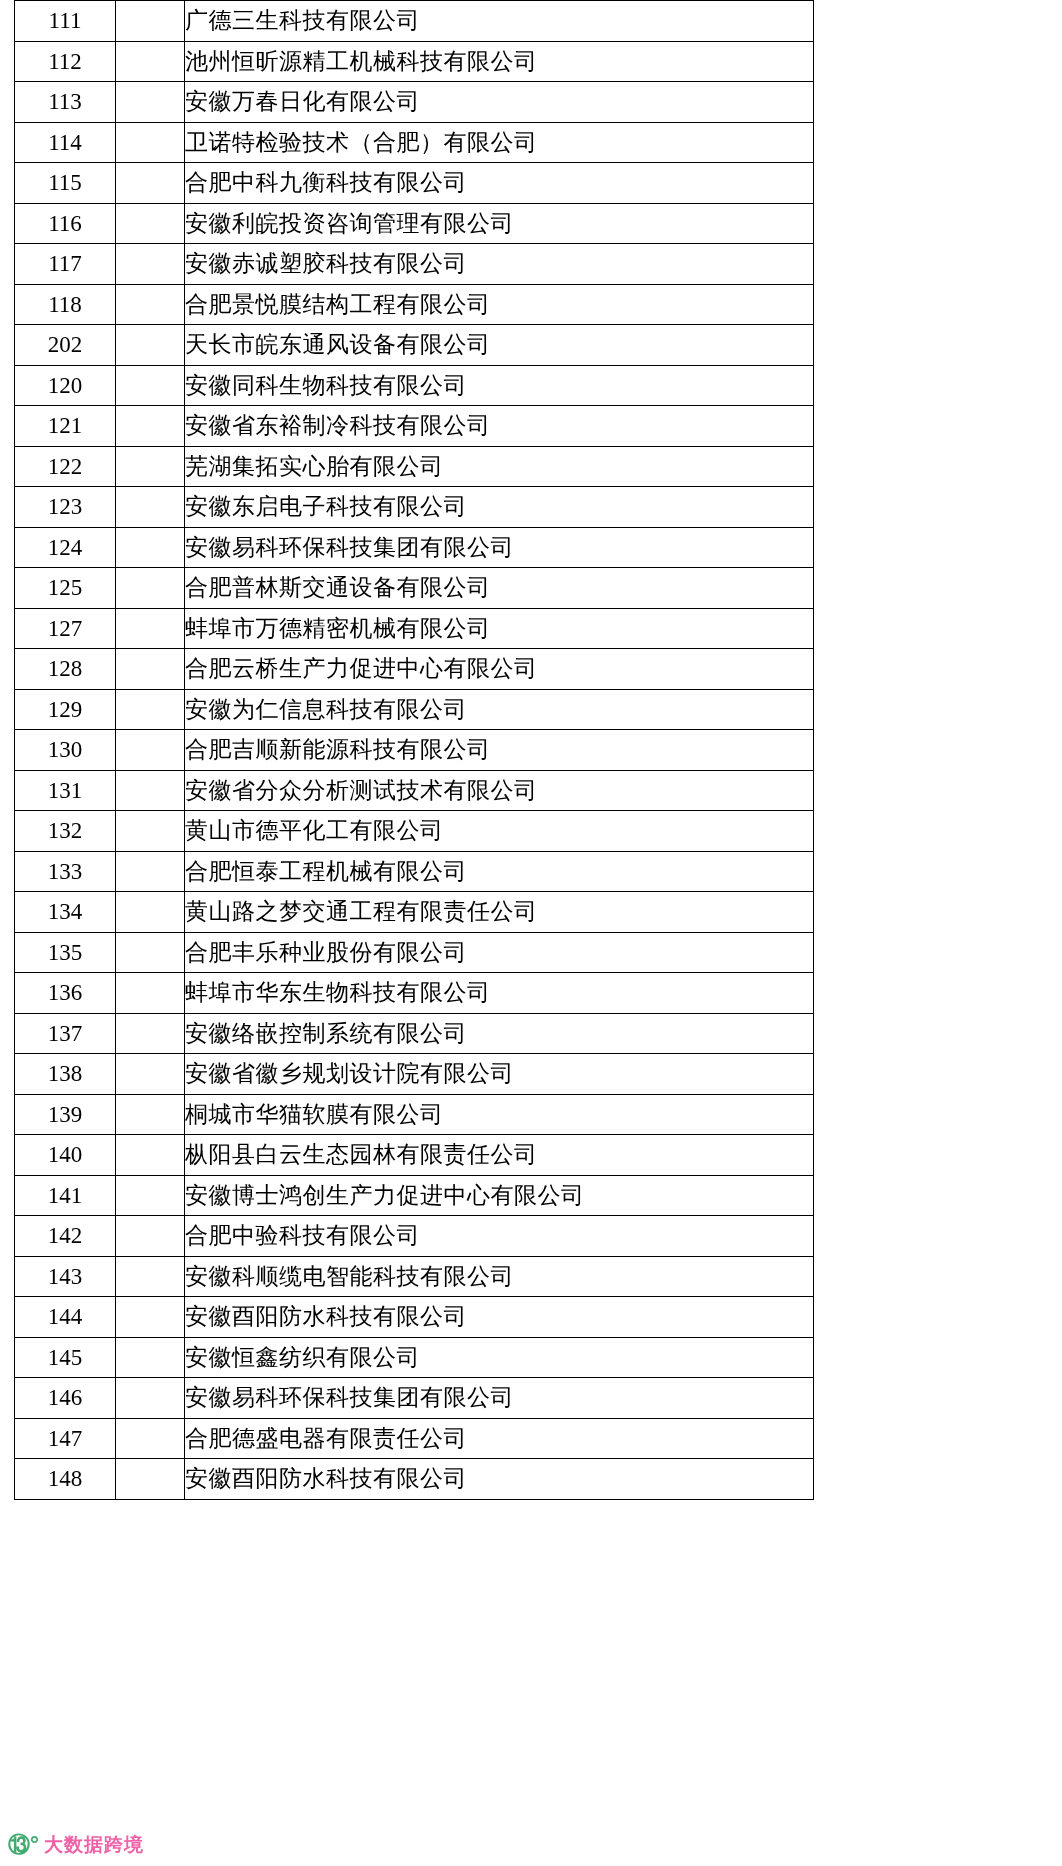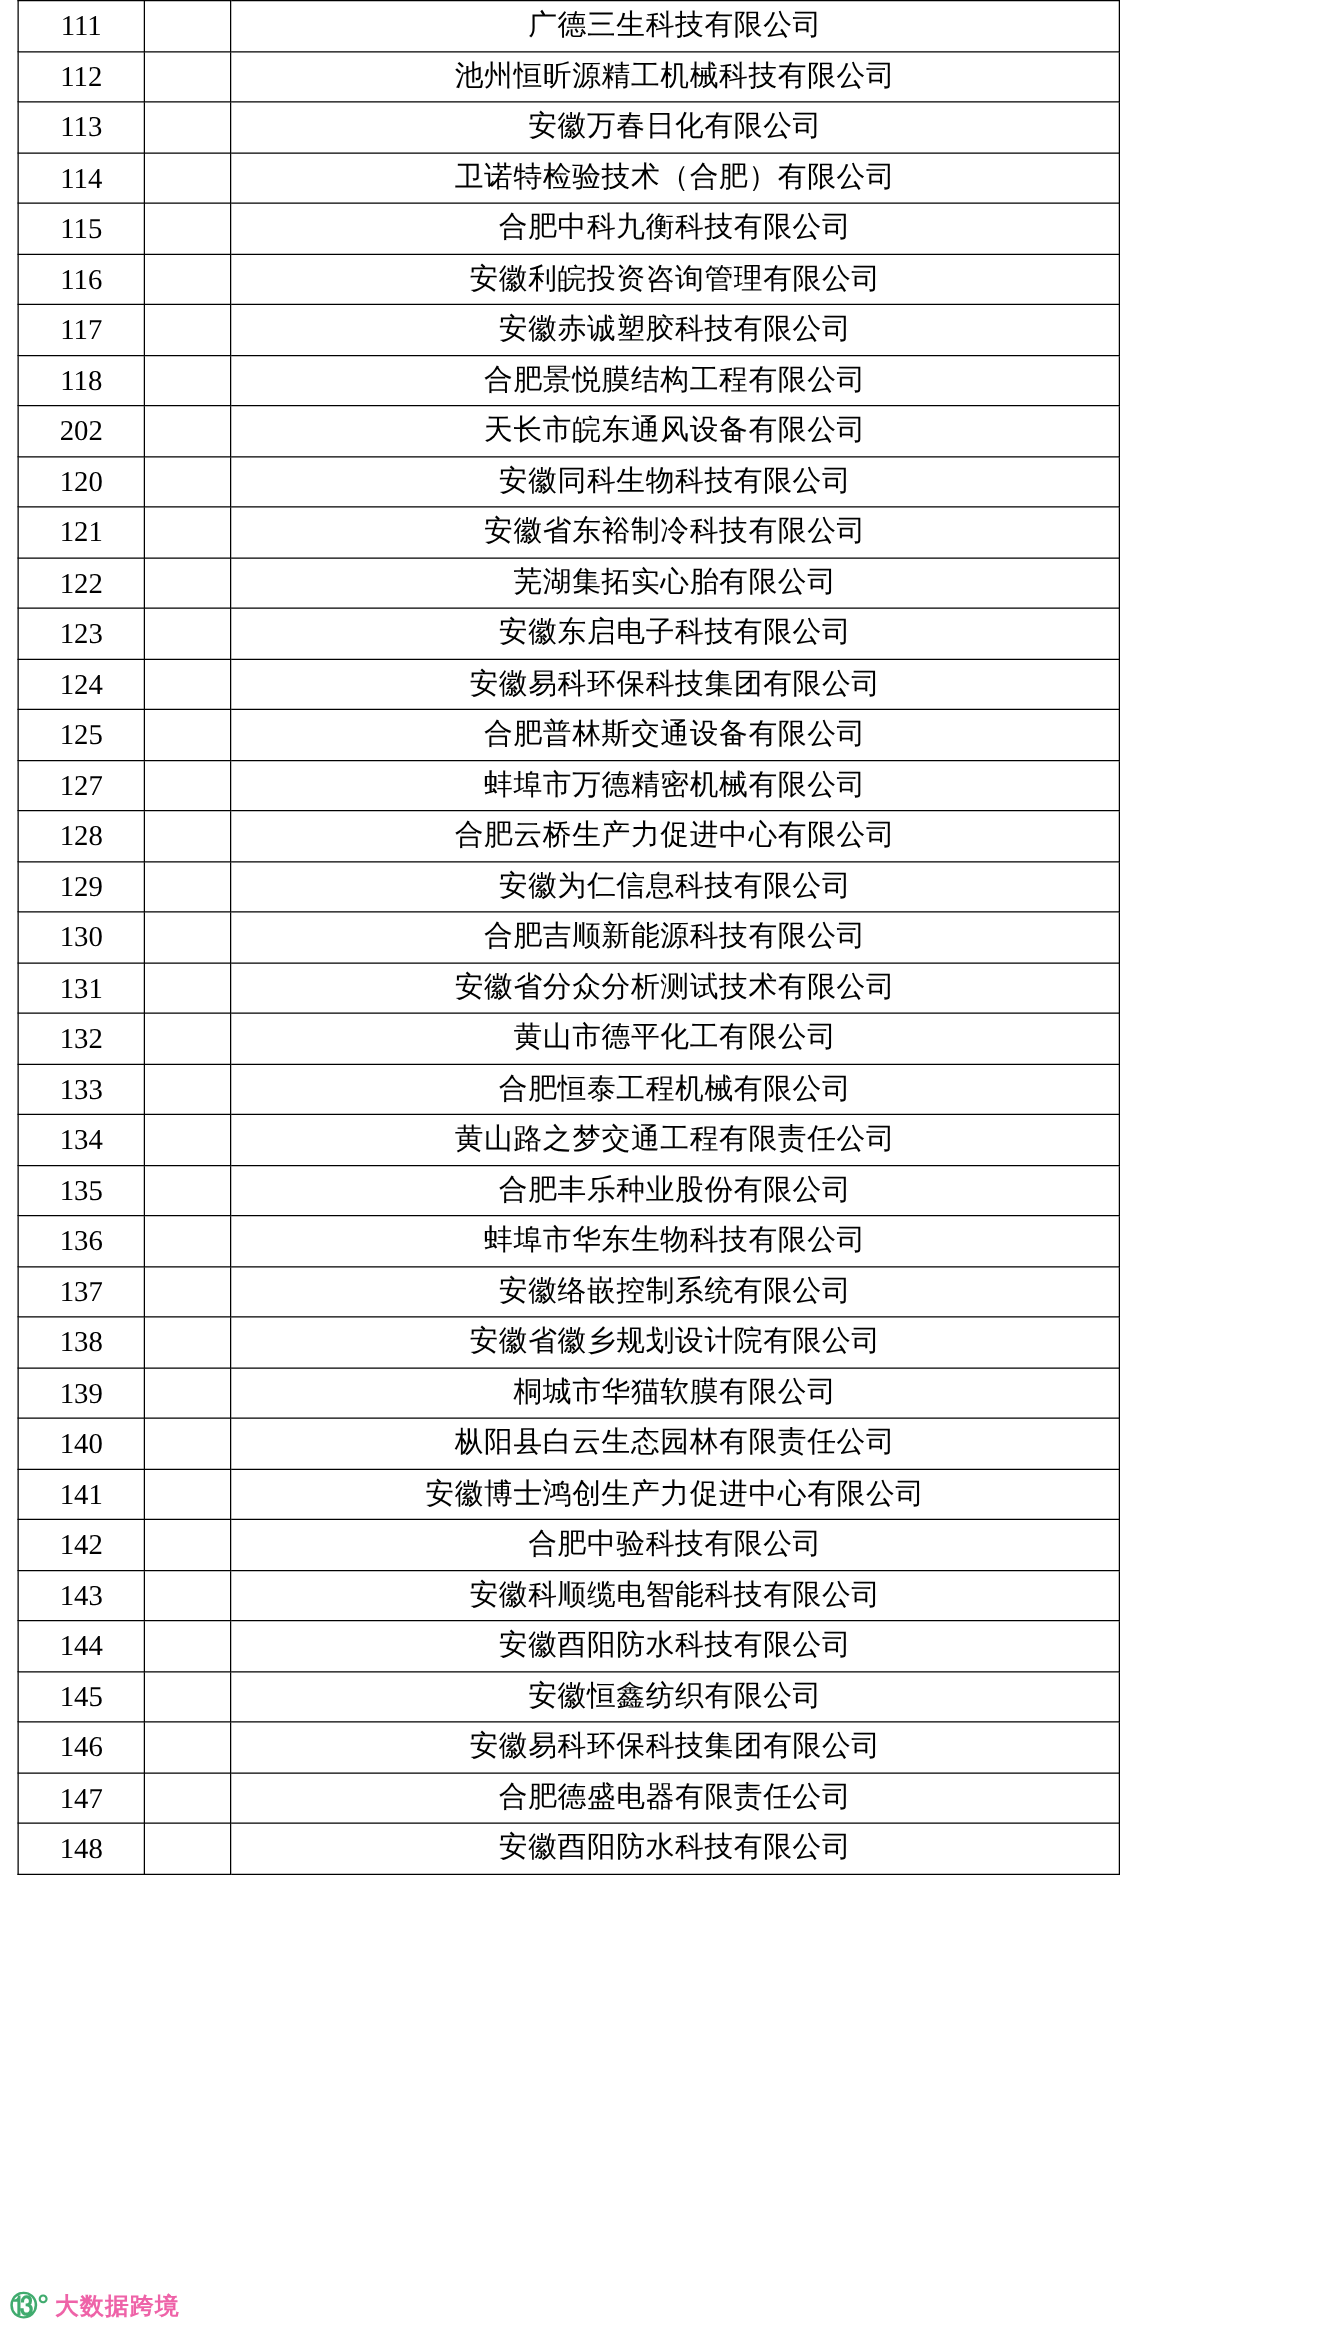--- a/index.html
+++ b/index.html
@@ -17,21 +17,21 @@
   .page {
     position: absolute;
     left: 0;
     top: 0;
     width: 1062px;
     height: 1866px;
     background: #ffffff;
   }
   table.doc-table {
     border-collapse: collapse;
-    width: 882px;
+    width: 800px;
     margin: 0 0 0 14px;
     table-layout: fixed;
   }
   table.doc-table td {
     border: 1px solid #000000;
     height: 39.5px;
     padding: 0;
     vertical-align: middle;
     font-size: 23px;
     line-height: 1.1;
@@ -39,21 +39,21 @@
   }
   td.col-index {
     width: 100px;
     text-align: center;
     font-family: "Liberation Serif", "DejaVu Serif", serif;
   }
   td.col-spacer {
     width: 68px;
   }
   td.col-name {
-    text-align: center;
+    text-align: left;
     font-family: "DejaVu Sans", "Liberation Sans", sans-serif;
     font-size: 22.5px;
     letter-spacing: 0.5px;
   }
   .watermark {
     position: absolute;
     left: 8px;
     bottom: 6px;
     display: flex;
     align-items: center;

